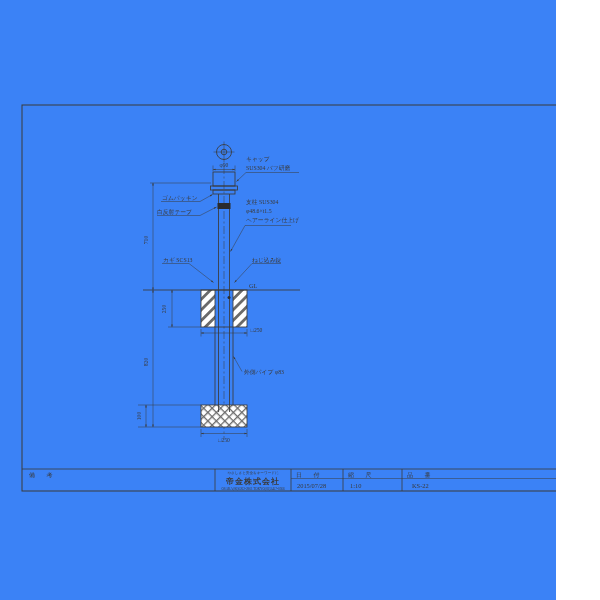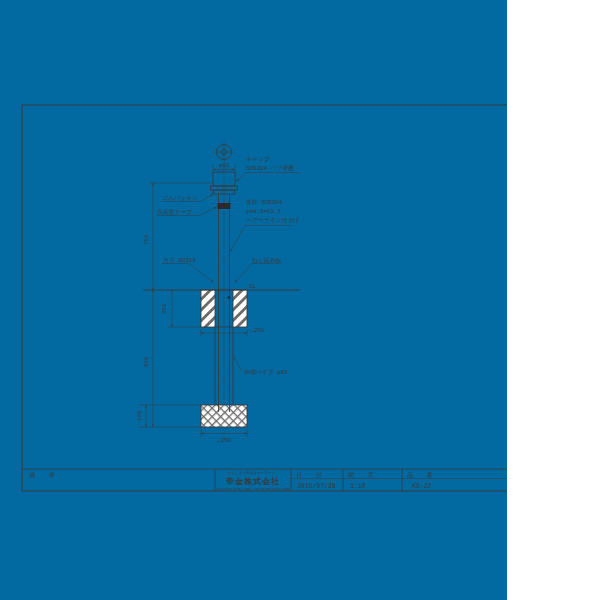--- a/index.html
+++ b/index.html
@@ -1,17 +1,17 @@
 <!DOCTYPE html>
 <html><head>
 <meta charset="utf-8">
 <style>
   html,body{margin:0;padding:0;background:#fff;}
-  .canvas{position:relative;width:507px;height:600px;background:#0369a1;overflow:hidden;
-          font-family:Liberation Mono, monospace;}
+  .canvas{position:relative;width:556px;height:600px;background:#3b82f6;overflow:hidden;
+          font-family:Liberation Serif, serif;}
   svg{position:absolute;left:0;top:0;}
   text{fill:#3a3a3a;stroke:none;}
   .ann{font-size:5.8px;}
   .dim{font-size:5.6px;}
   .tb-label{font-size:6px;letter-spacing:5px;}
   .tb-value{font-size:6.4px;}
   .co-slogan{font-size:3.6px;}
   .co-name{font-size:8px;font-weight:bold;letter-spacing:1px;}
   .co-phone{font-size:3.3px;}
   .gl{font-size:6.2px;}

